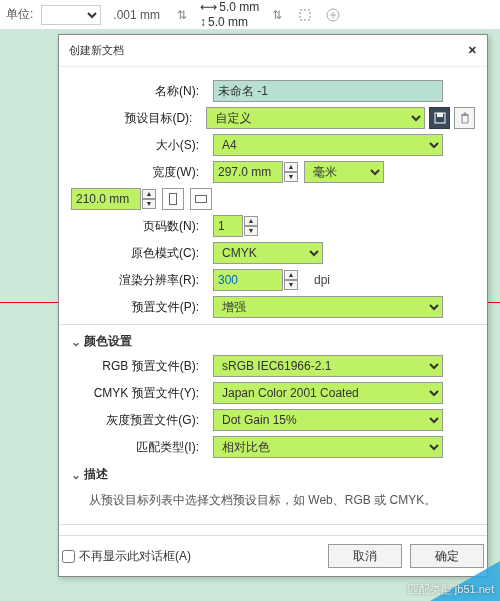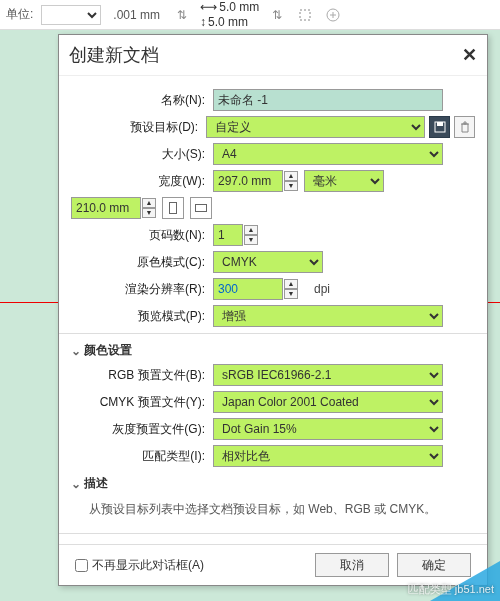--- a/index.html
+++ b/index.html
@@ -8,43 +8,43 @@
 .tb-label{color:#555}
 .tb-sel{width:60px;height:20px;border:1px solid #ccc;background:#fff}
 .tb-val{color:#555;padding:0 4px}
 .tb-icon{width:20px;height:20px;display:flex;align-items:center;justify-content:center;color:#888;border:1px solid transparent}
 svg{display:block}
 .canvas{position:absolute;top:30px;left:0;right:0;bottom:0;background:#cce8d8}
 .ruler-v{position:absolute;top:30px;left:0;width:16px;bottom:0;background:#fff;border-right:1px solid #ccc}
 .redline{position:absolute;top:302px;left:0;right:0;height:1px;background:#e00;z-index:2}
 .dialog{position:absolute;top:34px;left:58px;width:430px;background:#fff;border:1px solid #888;box-shadow:2px 2px 6px rgba(0,0,0,.2);z-index:5}
 .dlg-title{display:flex;align-items:center;justify-content:space-between;padding:8px 10px;border-bottom:1px solid #eee}
-.dlg-title span{font-size:18px}
+.dlg-title span{font-size:11px}
 .close{font-size:18px;font-weight:bold;cursor:pointer}
 .body{padding:8px 12px 4px}
 .row{display:flex;align-items:center;margin:5px 0;min-height:22px}
-.lbl{width:142px;text-align:right;padding-right:8px;color:#222}
+.lbl{width:142px;text-align:right;padding-right:14px;color:#222}
 .inp,.sel{height:22px;border:1px solid #999;background:#bef264;padding:0 4px}
 .inp{width:70px}
 .inp.name{width:230px;background:#b8e0d0}
 .sel{width:230px}
 .sel.sm{width:80px}
 .sel.mid{width:110px}
 .spin{display:inline-flex;flex-direction:column;margin-left:1px}
 .spin b{width:14px;height:10px;border:1px solid #999;background:#f5f5f5;font-size:7px;line-height:8px;text-align:center;font-weight:normal;cursor:pointer}
 .iconbtn{width:22px;height:22px;border:1px solid #999;background:#f5f5f5;margin-left:4px;display:flex;align-items:center;justify-content:center}
 .iconbtn.dark{background:#3a4a5a;color:#fff;border-color:#2a3a4a}
 .orient{width:22px;height:22px;border:1px solid #999;margin-left:6px;display:flex;align-items:center;justify-content:center;background:#fff}
 .orient .pg{border:1px solid #666;background:#fff}
 .unit{margin-left:16px;color:#444}
 .section{display:flex;align-items:center;margin:8px 0 4px;font-weight:bold;color:#333}
 .section .caret{width:9px;display:inline-block;margin-right:4px;color:#666}
 .desc{color:#555;padding:4px 0 8px 18px;line-height:1.6}
 hr{border:none;border-top:1px solid #ddd;margin:6px -12px}
-.footer{display:flex;align-items:center;padding:8px 16px;border-top:1px solid #ddd;gap:10px}
+.footer{display:flex;align-items:center;padding:8px 3px;border-top:1px solid #ddd;gap:10px}
 .chk{display:flex;align-items:center;gap:4px}
 .chk input{width:13px;height:13px}
 .btns{margin-left:auto;display:flex;gap:8px}
 .btn{width:74px;height:24px;border:1px solid #999;background:#f3f3f3;cursor:pointer}
 .watermark{position:absolute;right:6px;bottom:4px;color:rgba(255,255,255,.85);font-size:11px;z-index:20;text-shadow:0 0 3px rgba(0,0,0,.5)}
 .corner{position:absolute;right:0;bottom:0;width:0;height:0;border-left:70px solid transparent;border-bottom:40px solid #2aa8e0;z-index:10;opacity:.85}
 </style>
 </head>
 <body>
 
@@ -156,21 +156,21 @@
         <div class="lbl">渲染分辨率(R):</div>
       <input class="inp" style="color: rgb(0, 102, 204);" value="300">
       <span class="spin">
           <b>▲</b>
           <b>▼</b>
         </span>
       <span class="unit">dpi</span>
       </div>
 
     <div class="row">
-        <div class="lbl">预览模式(P):</div>
+        <div class="lbl">预置文件(P):</div>
       <select class="sel"><option>增强</option></select>
       </div>
 
     <hr>
     <div class="section">
         <span class="caret">⌄</span>
         <span>颜色设置</span>
       </div>
 
     <div class="row">

